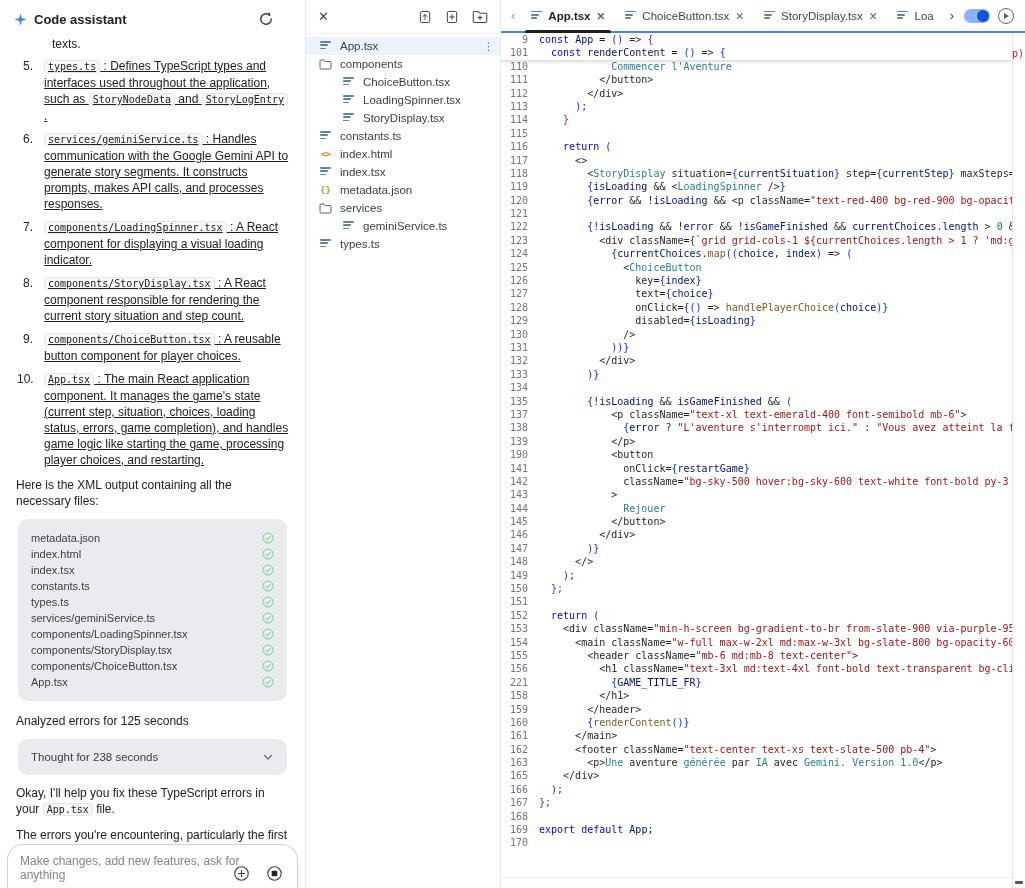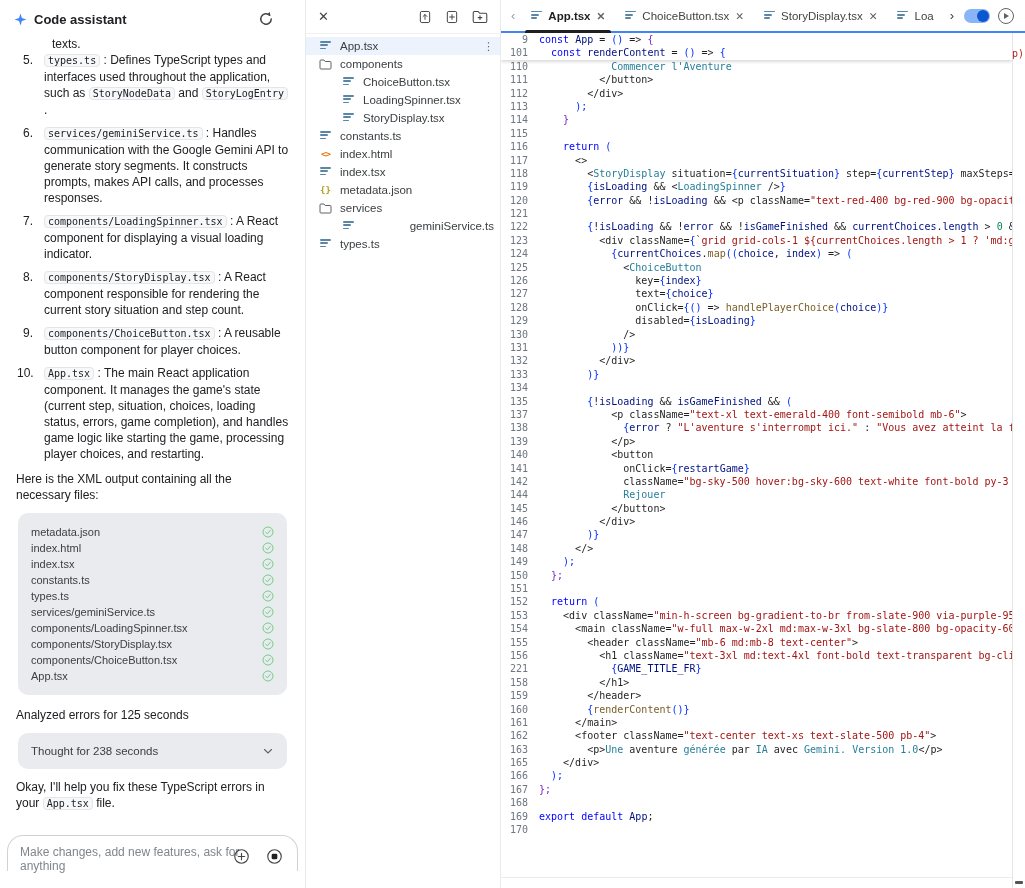--- a/index.html
+++ b/index.html
@@ -7,34 +7,34 @@
     font-family:"Liberation Sans", sans-serif; color:#202124; }
   .app { display:flex; width:1025px; height:888px; }
 
   
   .chat-panel { width:306px; height:100%; border-right:1px solid #e8eaed; display:flex; flex-direction:column; background:#fff; }
   .chat-header { display:flex; align-items:center; gap:7px; padding:10px 14px 6px 14px; flex:0 0 auto; }
   .chat-header .spark { width:13px; height:13px; flex:0 0 auto; }
   .chat-title { font-size:13px; font-weight:700; color:#202124; flex:1; }
   .refresh-btn { width:18px; height:18px; margin-right:16px; cursor:pointer; }
   .chat-scroll { flex:1 1 auto; overflow:hidden; padding:2px 16px 0 16px; font-size:12px; line-height:16px; color:#202124; }
-  .cont-line { margin-left:36px; margin-bottom:0; }
+  .cont-line { margin-left:36px; margin-bottom:6px; }
   .num-item { display:flex; margin-bottom:7px; }
   .num-item .num { width:28px; flex:0 0 auto; text-align:left; padding-left:7px; }
   .num-item .num.wide { padding-left:1px; }
-  .num-item .body { flex:1; }
+  .num-item .body { flex:1;text-decoration:underline; }
   code.chip { font-family:"DejaVu Sans Mono", monospace; font-size:10px; background:#f7f8f9; border:1px solid #e3e5e8; border-radius:4px; padding:0 3px; white-space:nowrap; }
   .para { margin:9px 0 7px 0; }
   .file-card { background:#e9ebee; border-radius:10px; padding:11px 13px; margin:10px 2px 12px 2px; }
   .file-row { display:flex; align-items:center; justify-content:space-between; height:16px; font-size:11px; color:#3c4043; }
   .check { width:12px; height:12px; flex:0 0 auto; }
   .status-line { margin:8px 0 10px 0; }
   .thought-pill { background:#e9ebee; border-radius:10px; height:36px; display:flex; align-items:center; padding:0 13px; font-size:11.5px; color:#3c4043; margin:0 2px 10px 2px; cursor:pointer; }
   .thought-pill .lbl { flex:1; }
-  .composer { flex:0 0 auto; border:1.5px solid #cfd3d7; border-bottom:none; border-radius:16px 16px 0 0; margin:17px 7px; height:36px; padding:9px 12px 4px 12px; position:relative; }
+  .composer { flex:0 0 auto; border:1.5px solid #cfd3d7; border-bottom:none; border-radius:16px 16px 0 0; margin:0 7px; height:44px; padding:9px 12px 4px 12px; position:relative; }
   .composer .placeholder { font-size:12px; color:#80868b; }
   .composer .comp-icons { position:absolute; right:14px; bottom:6px; display:flex; gap:16px; align-items:center; }
   .icon-btn { width:17px; height:17px; cursor:pointer; }
 
   
   .explorer-panel { width:195px; height:100%; border-right:1px solid #e8eaed; background:#fff; }
   .exp-header { height:34px; display:flex; align-items:center; padding:0 12px; border-bottom:1px solid #f1f1f1; }
   .exp-close { font-size:13px; color:#444; cursor:pointer; width:20px; }
   .exp-actions { margin-left:auto; display:flex; gap:13px; }
   .exp-actions svg { cursor:pointer; }
@@ -324,21 +324,21 @@
           <span>metadata.json</span>
         </div>
         <div class="tree-row" style="padding-left: 13px;">
           <span class="t-icon">
             <svg width="13" height="11" viewBox="0 0 26 22">
               <path d="M2 4 a2 2 0 0 1 2-2 h6 l2.5 3 H22 a2 2 0 0 1 2 2 v11 a2 2 0 0 1 -2 2 H4 a2 2 0 0 1 -2-2 Z" fill="none" stroke="#5f6368" stroke-width="2"></path>
             </svg>
           </span>
           <span>services</span>
         </div>
-        <div class="tree-row" style="padding-left: 36px; justify-content: space-between;">
+        <div class="tree-row" style="padding-left: 36px;">
           <span class="t-icon">
             <span class="tsxbars" style="width:11px">
               <span style="width:11px"></span>
               <span style="width:8px"></span>
               <span style="width:6px"></span>
             </span>
           </span>
           <span>geminiService.ts</span>
         </div>
         <div class="tree-row" style="padding-left: 13px;">
@@ -432,23 +432,24 @@
             <div class="code-line"><span class="ln">129</span><span class="lc"><span class="tk-p">                disabled=</span><span class="tk-b">{</span><span class="tk-n">isLoading</span><span class="tk-b">}</span></span></div>
             <div class="code-line"><span class="ln">130</span><span class="lc"><span class="tk-p">              /&gt;</span></span></div>
             <div class="code-line"><span class="ln">131</span><span class="lc"><span class="tk-p">            </span><span class="tk-b">))}</span></span></div>
             <div class="code-line"><span class="ln">132</span><span class="lc"><span class="tk-p">          &lt;/div&gt;</span></span></div>
             <div class="code-line"><span class="ln">133</span><span class="lc"><span class="tk-p">        </span><span class="tk-b">)}</span></span></div>
             <div class="code-line"><span class="ln">134</span><span class="lc"></span></div>
             <div class="code-line"><span class="ln">135</span><span class="lc"><span class="tk-p">        </span><span class="tk-b">{</span><span class="tk-p">!</span><span class="tk-n">isLoading</span><span class="tk-p"> &amp;&amp; </span><span class="tk-n">isGameFinished</span><span class="tk-p"> &amp;&amp; </span><span class="tk-b">(</span></span></div>
             <div class="code-line"><span class="ln">137</span><span class="lc"><span class="tk-p">            &lt;p className=</span><span class="tk-s">"text-xl text-emerald-400 font-semibold mb-6"</span><span class="tk-p">&gt;</span></span></div>
             <div class="code-line"><span class="ln">138</span><span class="lc"><span class="tk-p">              </span><span class="tk-b">{</span><span class="tk-n">error</span><span class="tk-p"> ? </span><span class="tk-s">"L'aventure s'interrompt ici."</span><span class="tk-p"> : </span><span class="tk-s">"Vous avez atteint la fin de cette aventure !"</span></span></div>
             <div class="code-line"><span class="ln">139</span><span class="lc"><span class="tk-p">            &lt;/p&gt;</span></span></div>
-            <div class="code-line"><span class="ln">140</span><span class="lc"><span class="tk-p">            &lt;button</span></span></div>
+            <div class="code-line"><span class="ln">190</span><span class="lc"><span class="tk-p">            &lt;button</span></span></div>
             <div class="code-line"><span class="ln">141</span><span class="lc"><span class="tk-p">              onClick=</span><span class="tk-b">{</span><span class="tk-n">restartGame</span><span class="tk-b">}</span></span></div>
             <div class="code-line"><span class="ln">142</span><span class="lc"><span class="tk-p">              className=</span><span class="tk-s">"bg-sky-500 hover:bg-sky-600 text-white font-bold py-3 px-8 rounded-lg transition"</span></span></div>
+            <div class="code-line"><span class="ln">143</span><span class="lc"><span class="tk-p">            &gt;</span></span></div>
             <div class="code-line"><span class="ln">144</span><span class="lc"><span class="tk-t">              Rejouer</span></span></div>
             <div class="code-line"><span class="ln">145</span><span class="lc"><span class="tk-p">            &lt;/button&gt;</span></span></div>
             <div class="code-line"><span class="ln">146</span><span class="lc"><span class="tk-p">          &lt;/div&gt;</span></span></div>
             <div class="code-line"><span class="ln">147</span><span class="lc"><span class="tk-p">        </span><span class="tk-b">)}</span></span></div>
             <div class="code-line"><span class="ln">148</span><span class="lc"><span class="tk-p">      &lt;/&gt;</span></span></div>
             <div class="code-line"><span class="ln">149</span><span class="lc"><span class="tk-p">    </span><span class="tk-b">);</span></span></div>
             <div class="code-line"><span class="ln">150</span><span class="lc"><span class="tk-p">  </span><span class="tk-u">};</span></span></div>
             <div class="code-line"><span class="ln">151</span><span class="lc"></span></div>
             <div class="code-line"><span class="ln">152</span><span class="lc"><span class="tk-p">  </span><span class="tk-k">return</span><span class="tk-p"> </span><span class="tk-b">(</span></span></div>
             <div class="code-line"><span class="ln">153</span><span class="lc"><span class="tk-p">    &lt;div className=</span><span class="tk-s">"min-h-screen bg-gradient-to-br from-slate-900 via-purple-950 to-black flex flex-col items-center justify-center p-4"</span></span></div>

